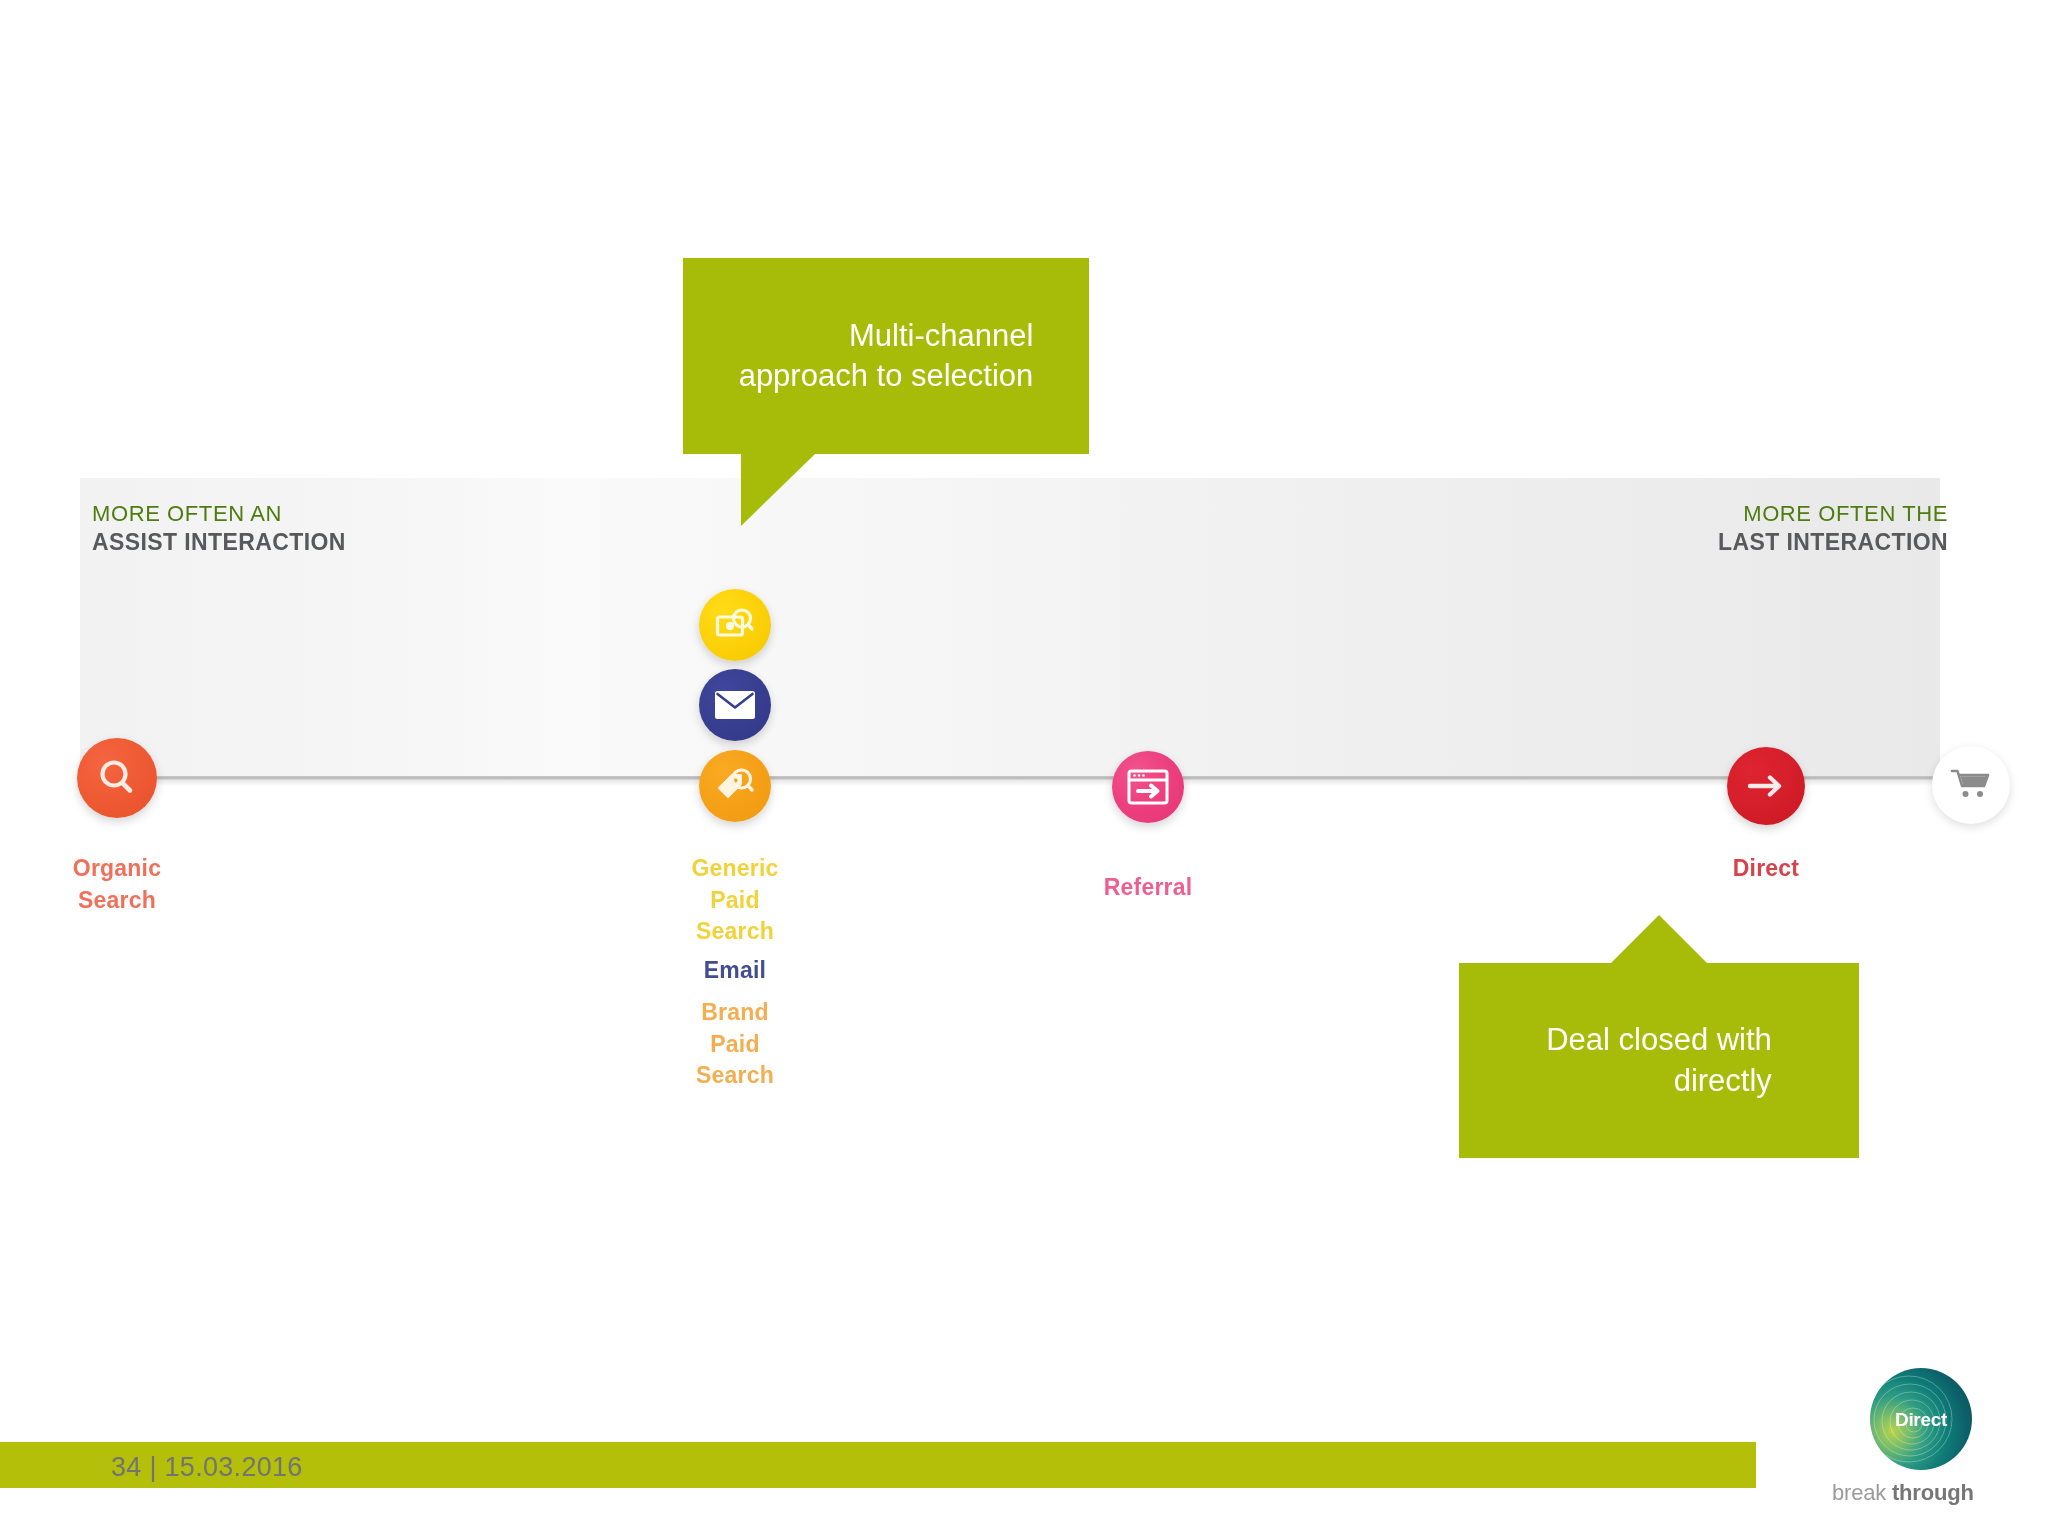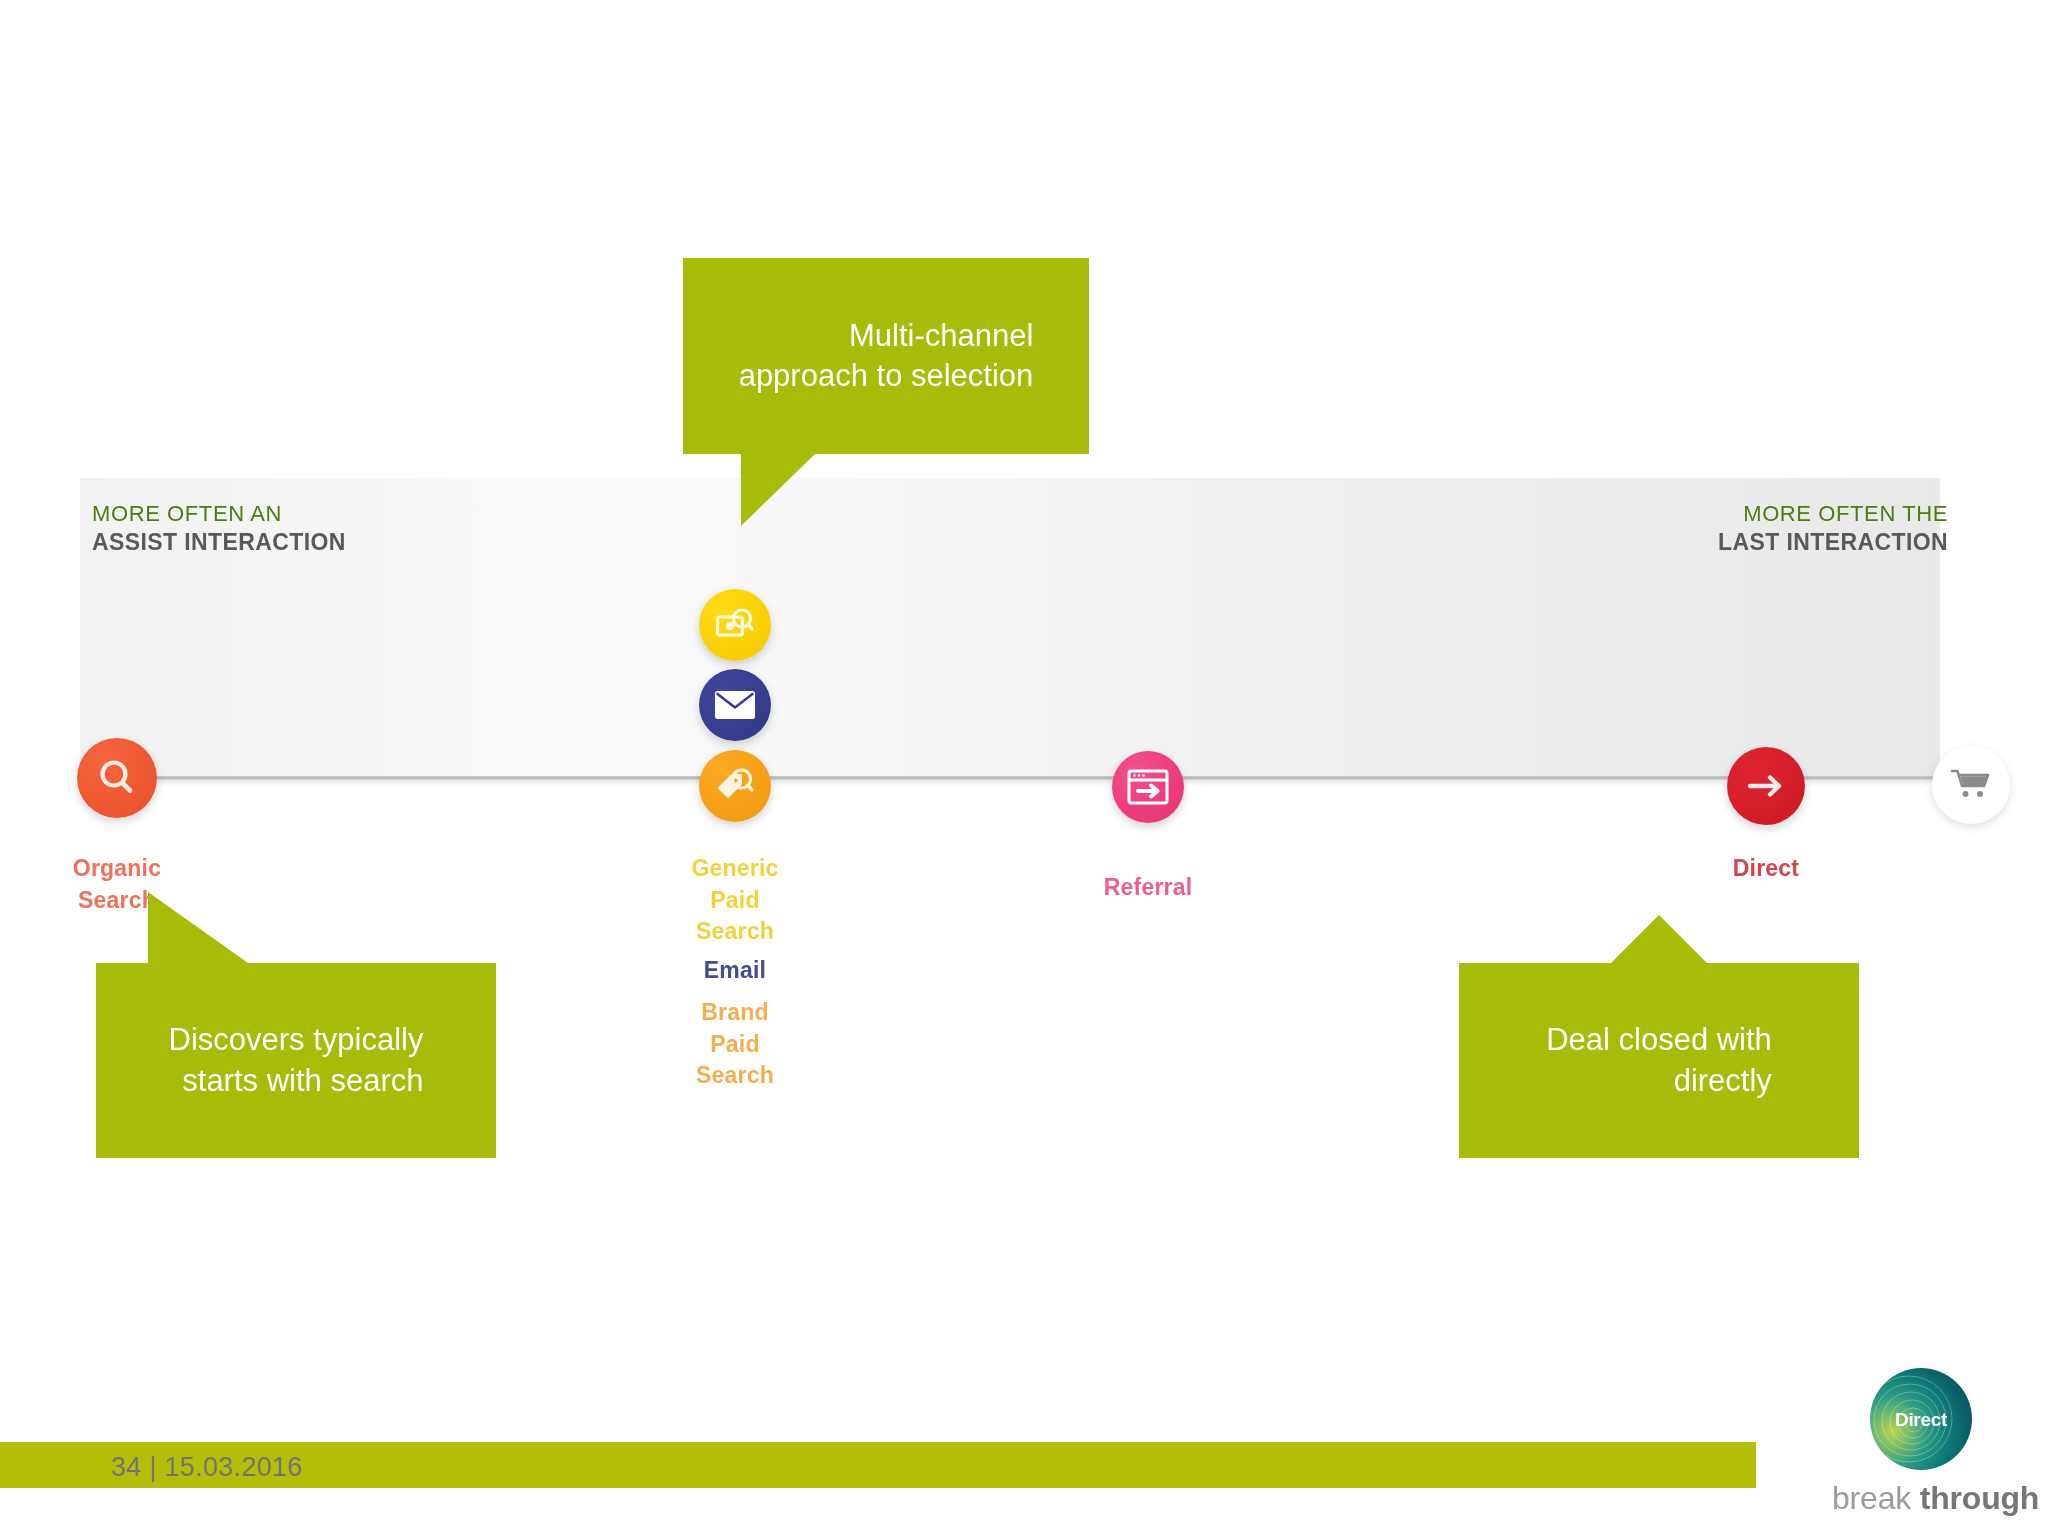--- a/index.html
+++ b/index.html
@@ -255,22 +255,22 @@
     font-weight: 700;
     color: #ffffff;
     letter-spacing: -0.3px;
     z-index: 3;
   }
   .logo-tag {
     position: absolute;
     left: -16px;
     top: 112px;
     width: 200px;
-    text-align: right;
-    font-size: 32px;
+    text-align: left;
+    font-size: 22px;
     color: #9b9b9b;
     letter-spacing: -0.2px;
     white-space: nowrap;
   }
   .logo-tag b { color: #767676; font-weight: 700; }
 </style>
 </head>
 <body>
 
 <div class="slide">
@@ -374,25 +374,20 @@
 Search</div>
   <div class="caption cap-referral">Referral</div>
   <div class="caption cap-direct">Direct</div>
 
   <div class="callout callout-top">
     <span>Multi-channel
 approach to selection</span>
     <span class="tail"></span>
   </div>
 
-  <div class="callout callout-bl">
-    <span class="tail"></span>
-    <span>Discovers typically
-starts with search</span>
-  </div>
 
   <div class="callout callout-br">
     <span class="tail"></span>
     <span>Deal closed with
 directly</span>
   </div>
 
   <div class="footer-bar"></div>
   <div class="footer-text">34 | 15.03.2016</div>
 

